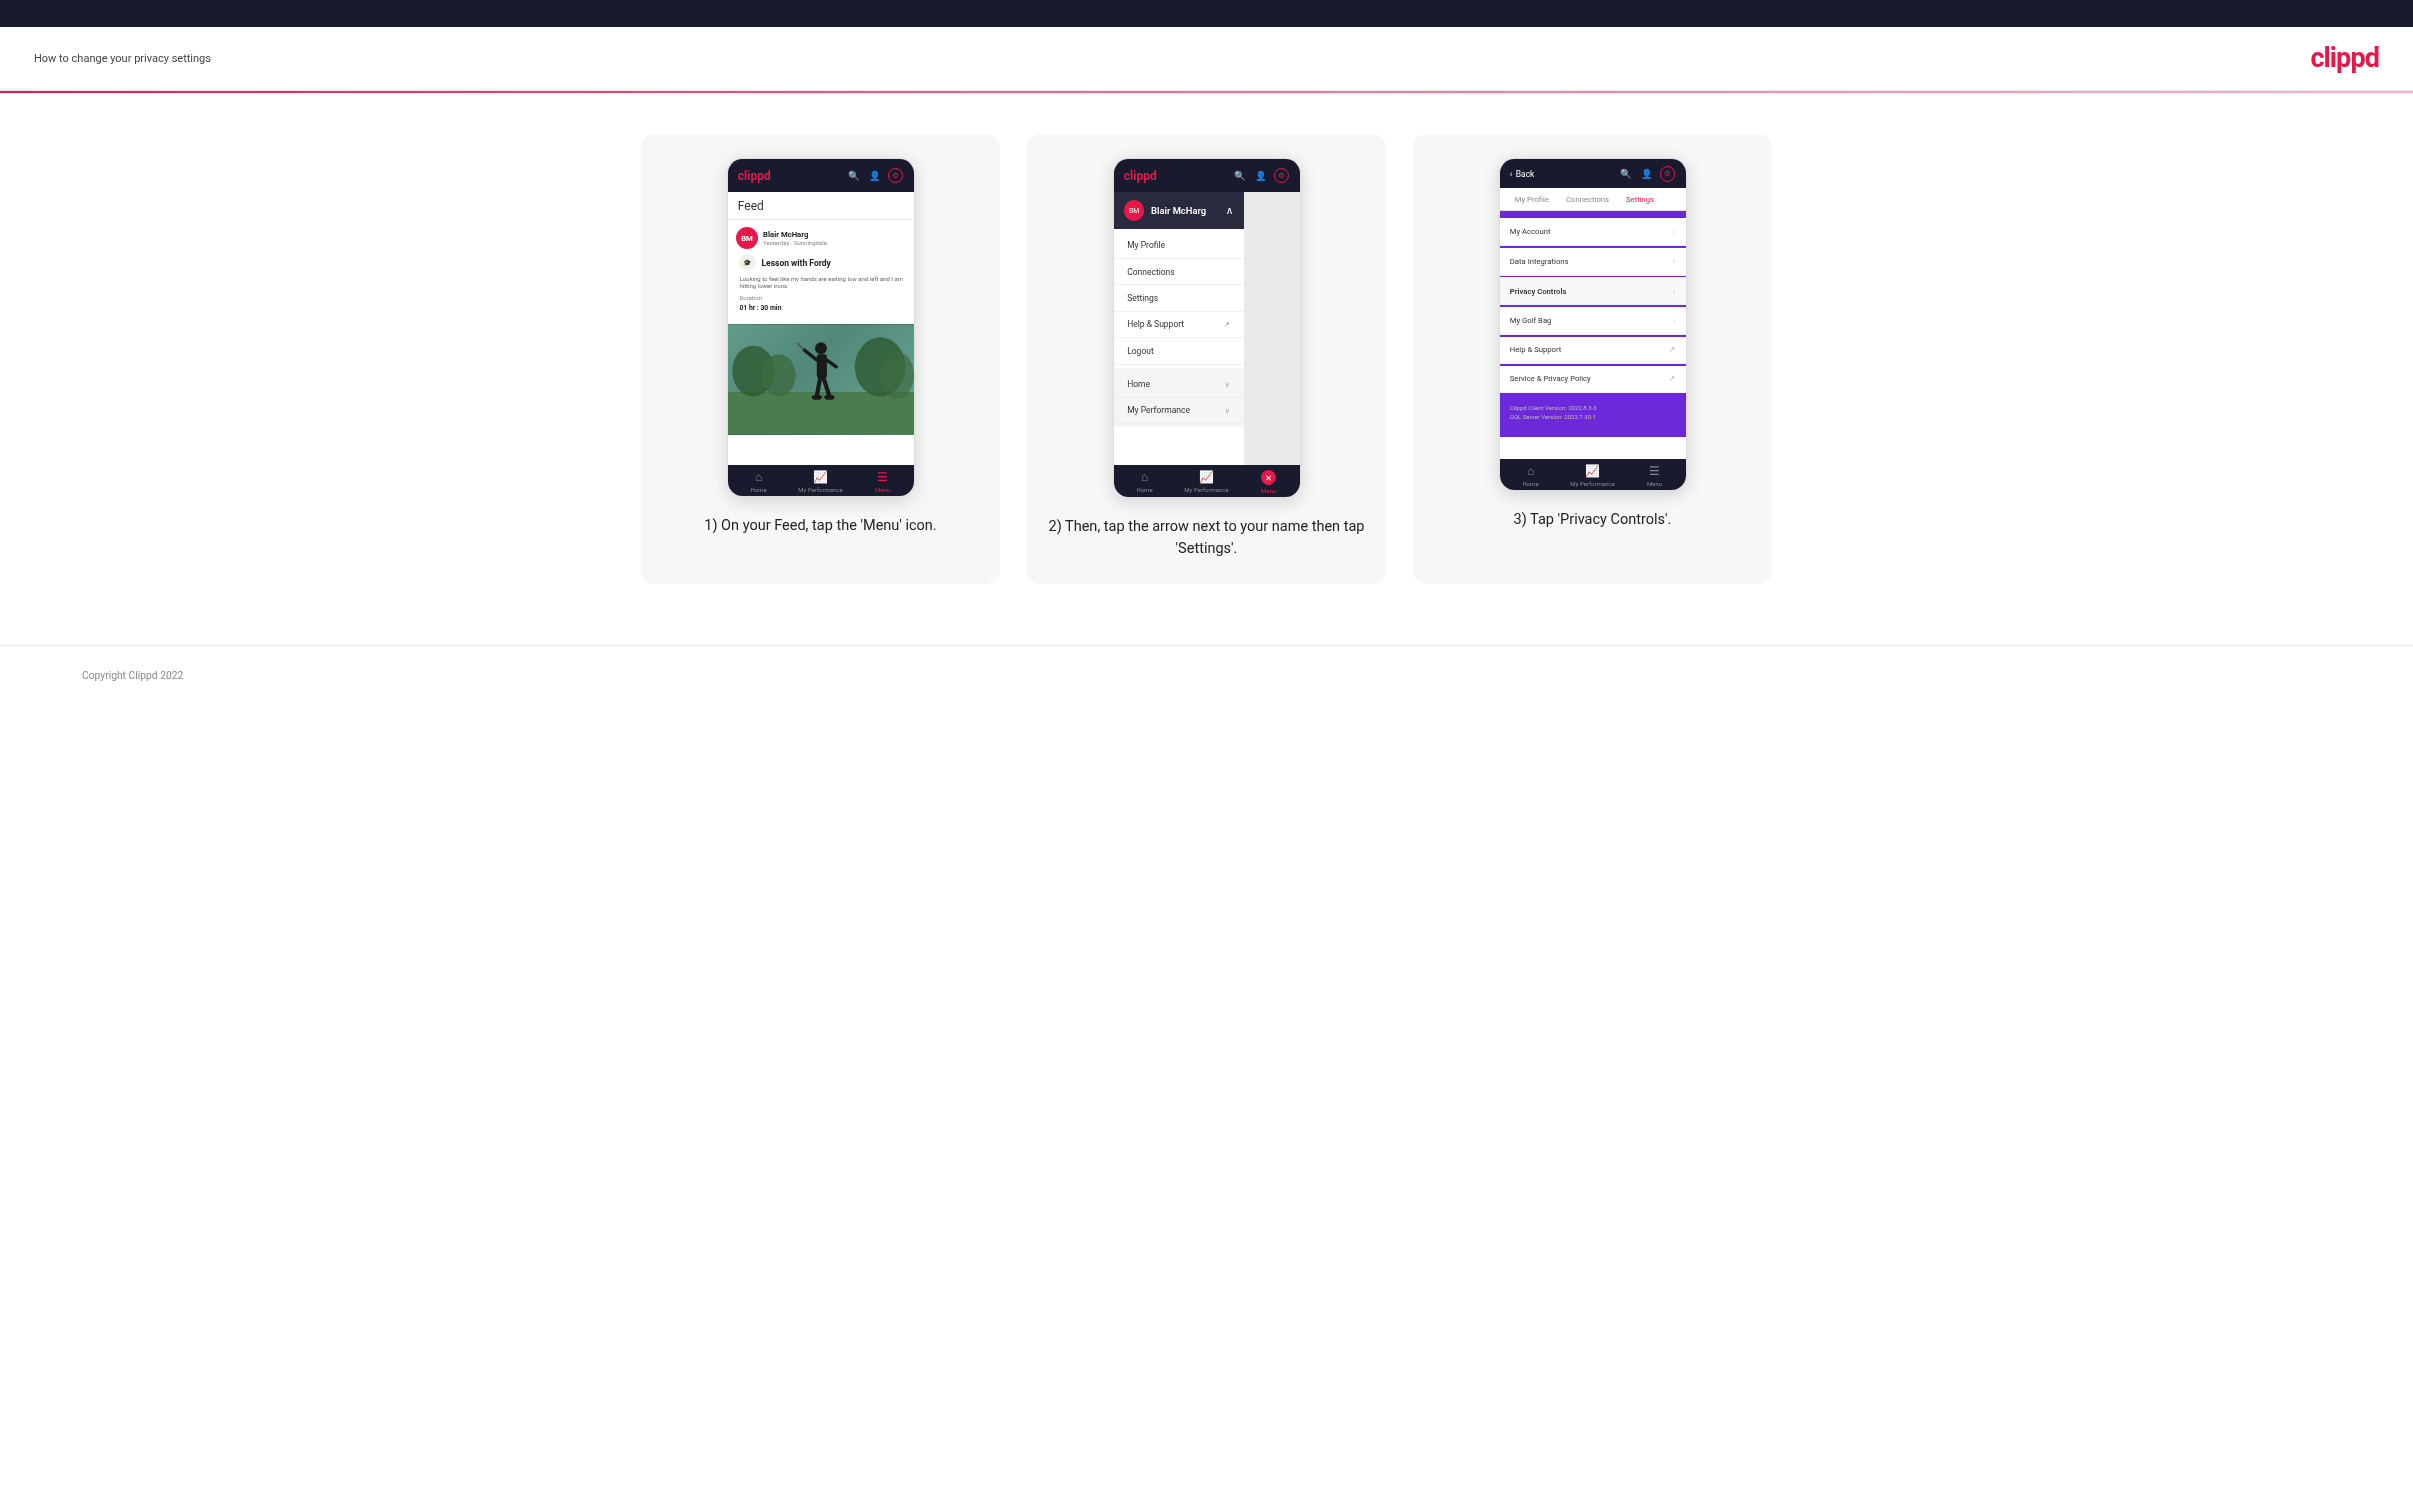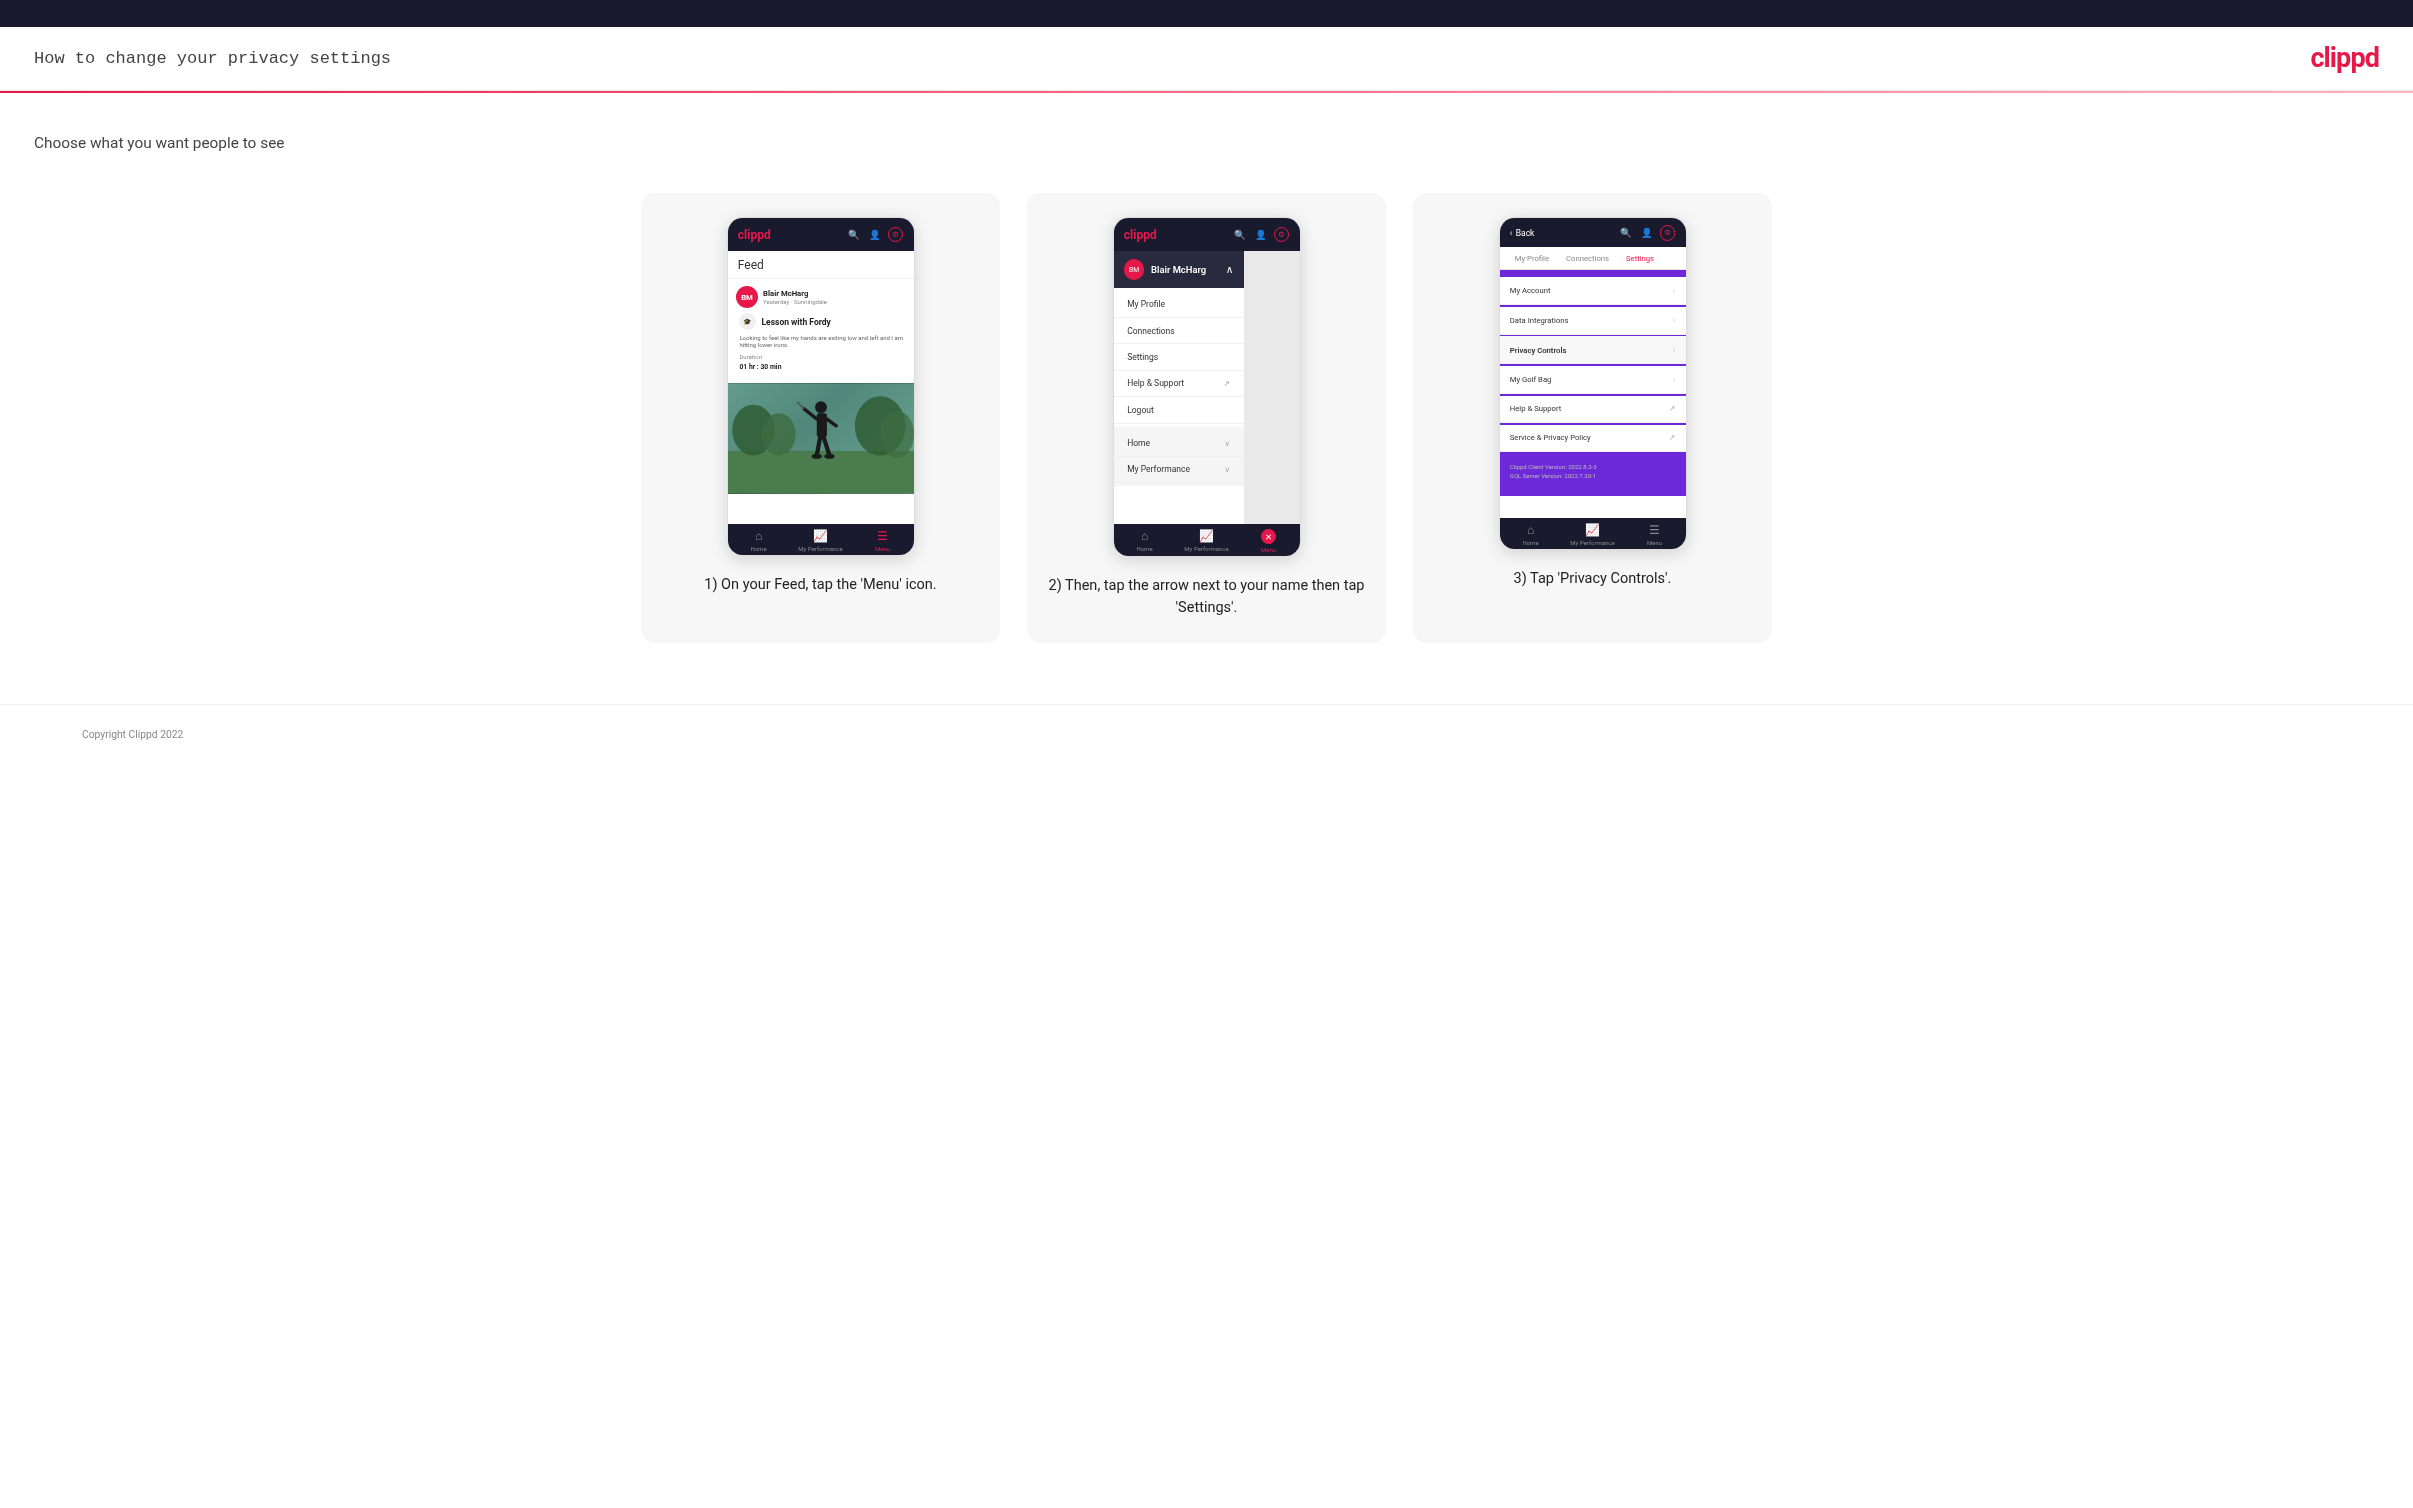--- a/index.html
+++ b/index.html
@@ -18,23 +18,22 @@
 
     
     .header {
       display: flex;
       align-items: center;
       justify-content: space-between;
       padding: 15.4px 34px;
       border-bottom: 1.7px solid #e8e8e8;
     }
     .header-title {
-      font-size: 17px;
+      font-size: 11px;
       color: #444;
-      font-family: Liberation Mono, monospace;
     }
     .logo {
       font-size: 27px;
       font-weight: 700;
       color: #e8174a;
       letter-spacing: -0.9px;
     }
 
     
     .accent-line {
@@ -442,21 +441,20 @@
 <div class="top-bar"></div>
 
 <div class="header">
   <span class="header-title">How to change your privacy settings</span>
   <span class="logo">clippd</span>
 </div>
 
 <div class="accent-line"></div>
 
 <div class="main">
-  <p class="page-subheading">Choose what you want people to see</p>
 
   <div class="steps">
 
     <div class="step-card">
       <div class="phone-mockup">
 
         <div class="phone-header">
           <span class="phone-logo">clippd</span>
           <div class="phone-icons">
             <div class="phone-icon">🔍</div>

